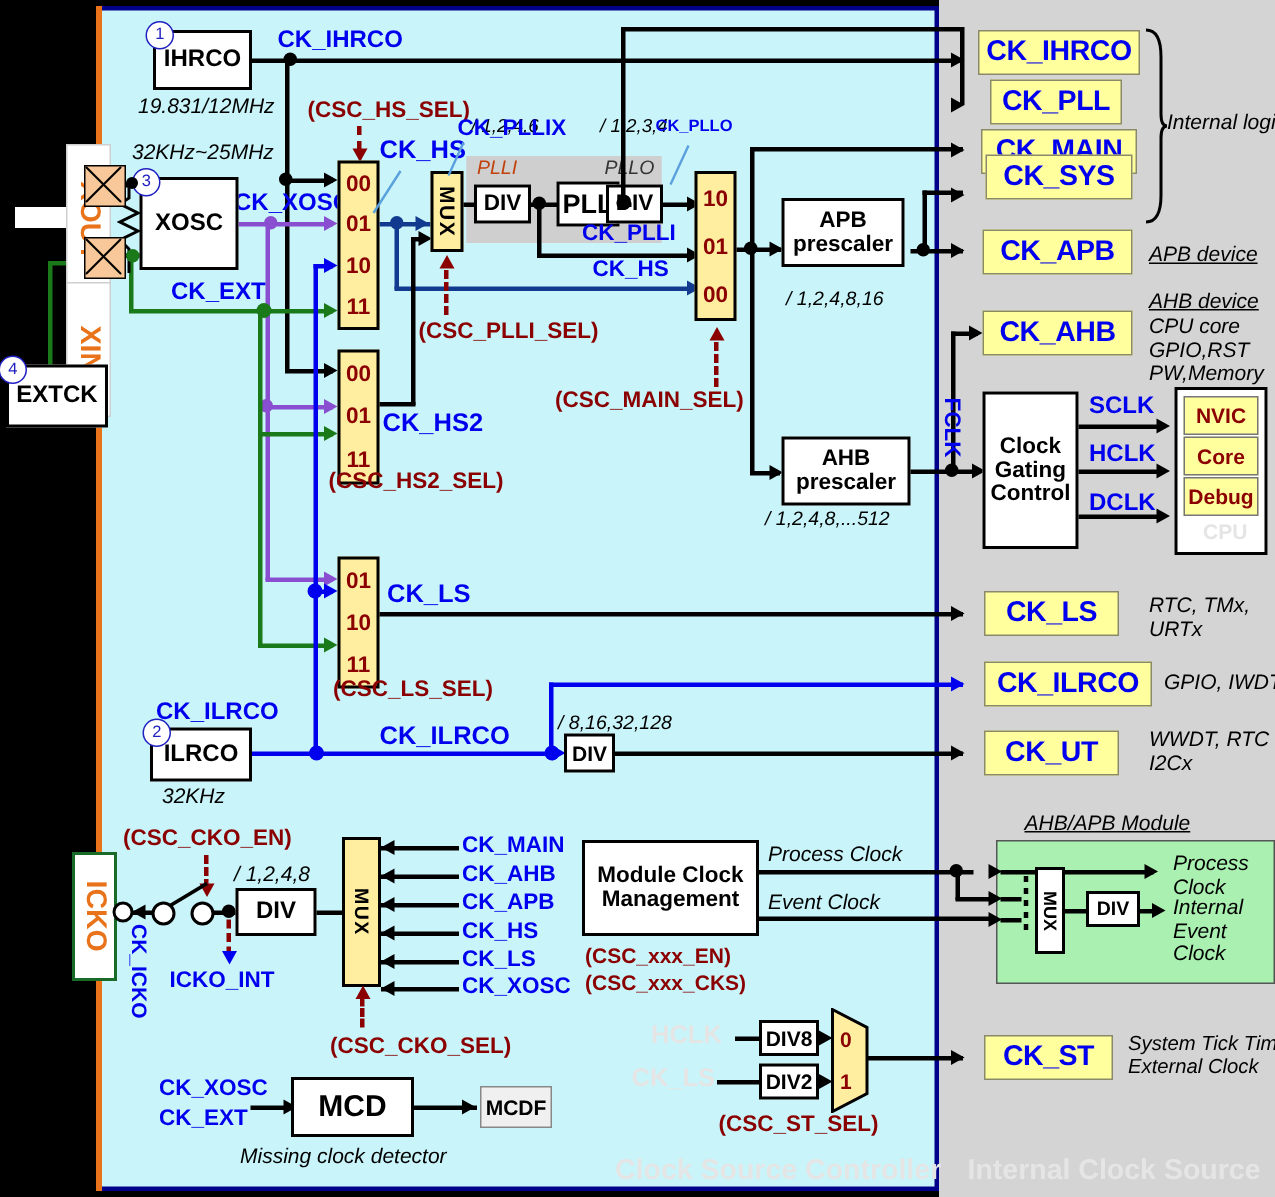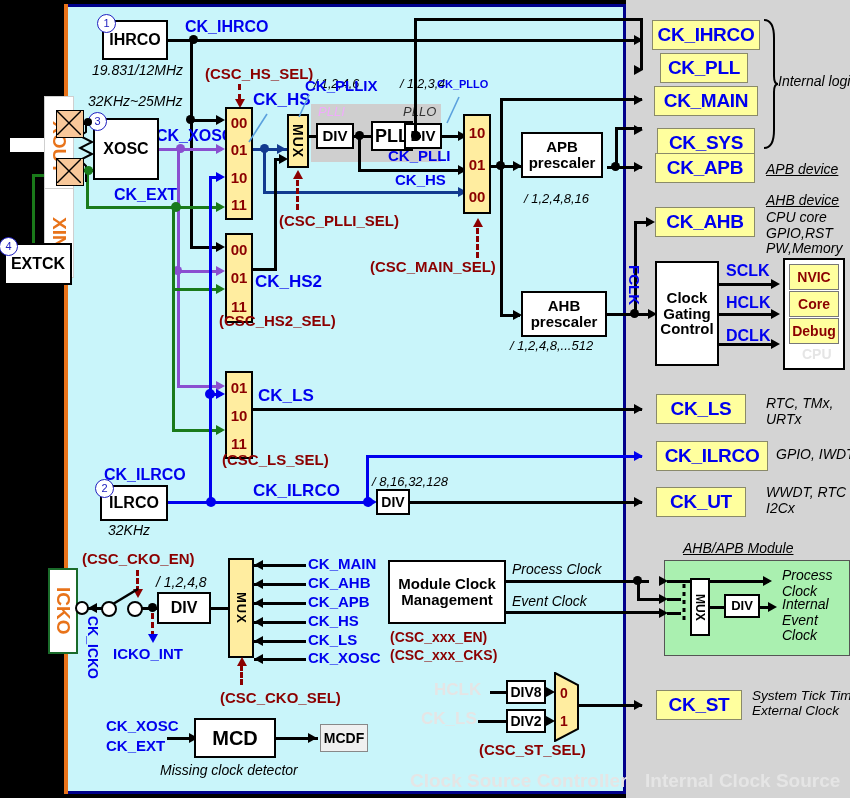--- a/index.html
+++ b/index.html
@@ -213,21 +213,21 @@
   <div class="abs arr ar" style="left:279px;top:154px;"></div>
 
   <div class="abs muxv" style="left:287px;top:114px;width:22px;height:54px;">
     <span>MUX</span>
   </div>
   <div class="abs dashv" style="left:296px;top:180px;height:30px;"></div>
   <div class="abs arr aru" style="left:293px;top:170px;"></div>
   <div class="abs t dred" style="left:279px;top:213px;font-size:15px">(CSC_PLLI_SEL)</div>
 
   <div class="abs pllgrey" style="left:311px;top:104px;width:128px;height:56px;"></div>
-  <div class="abs t ital" style="left:318px;top:105px;font-size:13px;color:#f0abfc">PLLI</div>
+  <div class="abs t ital" style="left:318px;top:105px;font-size:13px;color:#c2410c">PLLI</div>
   <div class="abs t ital" style="left:403px;top:105px;font-size:13px;color:#333">PLLO</div>
   <div class="abs t ital" style="left:314px;top:77px;font-size:12.5px">/ 1,2,4,6</div>
   <div class="abs t ital" style="left:400px;top:77px;font-size:12.5px">/ 1,2,3,4</div>
   <div class="abs t blue" style="left:305px;top:78px;font-size:15px">CK_PLLIX</div>
   <div class="abs" style="left:296px;top:93px;width:16px;height:26px;">
     <svg width="16" height="26">
         <line x1="13" y1="2" x2="3" y2="24" stroke="#5aa0dd" stroke-width="1.6"></line>
       </svg>
   </div>
 
@@ -457,21 +457,21 @@
   <div class="abs t dred" style="left:479px;top:742px;font-size:15px">(CSC_ST_SEL)</div>
   <div class="abs w" style="left:578px;top:704px;width:64px;height:2.5px;"></div>
   <div class="abs arr ar" style="left:634px;top:700px;"></div>
 
   <div class="abs t blk" style="left:410px;top:770px;font-size:19px">Clock Source Controller</div>
   <div class="abs t blk" style="left:645px;top:770px;font-size:19px">Internal Clock Source</div>
 
   <div class="abs ylabel" style="left:652px;top:20px;width:108px;height:30px;">CK_IHRCO</div>
   <div class="abs ylabel" style="left:660px;top:53px;width:88px;height:30px;">CK_PLL</div>
   <div class="abs ylabel" style="left:654px;top:86px;width:104px;height:30px;">CK_MAIN</div>
-  <div class="abs ylabel" style="left:657px;top:128px;width:98px;height:30px;">CK_SYS</div>
+  <div class="abs ylabel" style="left:657px;top:103px;width:98px;height:30px;">CK_SYS</div>
   <div class="abs ylabel" style="left:655px;top:153px;width:100px;height:30px;">CK_APB</div>
   <div class="abs ylabel" style="left:655px;top:207px;width:100px;height:30px;">CK_AHB</div>
   <div class="abs ylabel" style="left:656px;top:394px;width:90px;height:30px;">CK_LS</div>
   <div class="abs ylabel" style="left:656px;top:441px;width:112px;height:30px;">CK_ILRCO</div>
   <div class="abs ylabel" style="left:656px;top:487px;width:90px;height:30px;">CK_UT</div>
   <div class="abs ylabel" style="left:656px;top:690px;width:86px;height:30px;">CK_ST</div>
 
   <div class="abs" style="left:762px;top:18px;width:16px;height:132px;">
     <svg width="16" height="132">
         <path d="M2,2 Q12,2 12,20 L12,58 Q12,66 16,66 Q12,66 12,74 L12,112 Q12,130 2,130" fill="none" stroke="#000" stroke-width="2"></path>

